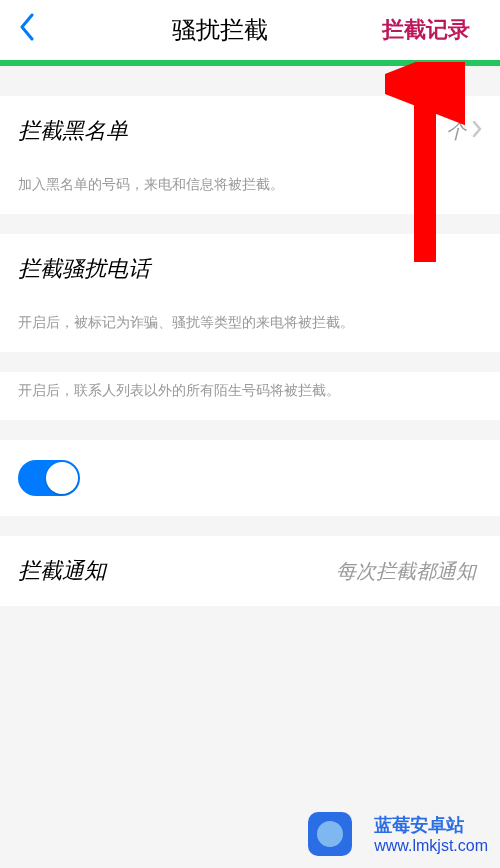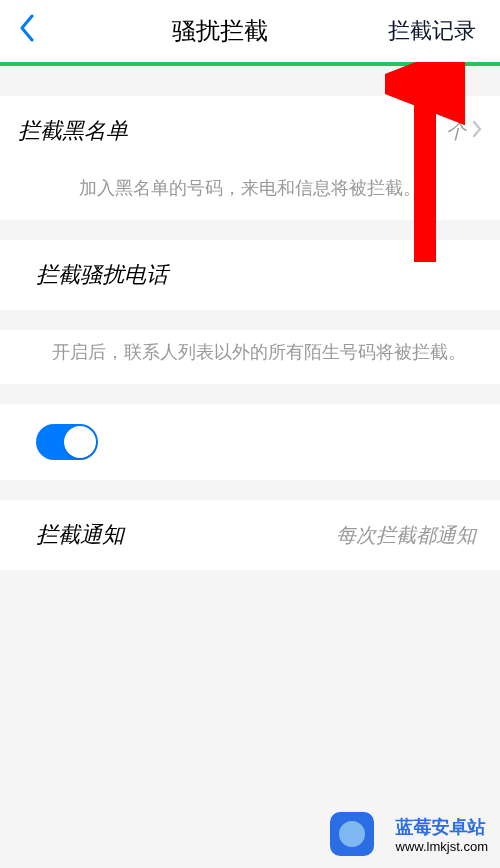--- a/index.html
+++ b/index.html
@@ -11,45 +11,46 @@
       position: relative;
       overflow: hidden;
     }
     .header {
       height: 66px;
       background: #fff;
       display: flex;
       align-items: center;
       justify-content: space-between;
       padding: 0 18px;
-      border-bottom: 4px solid #22c55e;
+      border-bottom: 6px solid #22c55e;
     }
     .back-arrow {
       color: #007aff;
       font-size: 28px;
       width: 40px;
     }
     .header-title {
       font-size: 24px;
       color: #000;
       font-weight: 500;
       flex: 1;
       text-align: center;
     }
     .header-right {
-      color: #0f172a;
+      color: #be185d;
       font-size: 22px;
-      text-align: center;
+      text-align: left;
       min-width: 100px;
+      font-weight: bold;
     }
     .group {
       background: #fff;
       margin-top: 30px;
     }
-    .group.mt20 { margin-top: 20px; padding-left: 18px; }
+    .group.mt20 { margin-top: 20px; }
     .row {
       display: flex;
       align-items: center;
       justify-content: space-between;
       padding: 20px 18px;
       min-height: 68px;
       font-style: italic;
     }
     .row-title {
       font-size: 22px;
@@ -63,24 +64,23 @@
       font-size: 20px;
       color: #999;
       margin-right: 6px;
     }
     .chevron {
       color: #c7c7cc;
       font-size: 22px;
     }
     .desc {
       padding: 10px 18px 20px 18px;
-      font-size: 18px;
+      font-size: 14px;
       color: #999;
       background: #fff;
-      text-align: center;
     }
     .switch {
       width: 62px;
       height: 36px;
       border-radius: 18px;
       position: relative;
       transition: background .2s;
     }
     .switch.off { background: #d0d0d0; }
     .switch.on { background: #007aff; }
@@ -122,21 +122,21 @@
     .wm-logo::before {
       content: "";
       width: 26px;
       height: 26px;
       border-radius: 50%;
       background: #7fb8f0;
       position: relative;
     }
     .wm-text { display: flex; flex-direction: column; }
     .wm-line1 { color: #2b6de5; font-size: 18px; font-weight: 600; }
-    .wm-line2 { color: #000000; font-size: 13px; }
+    .wm-line2 { color: #1d4ed8; font-size: 16px; }
   </style>
 </head>
 <body>
 
 <div class="header">
   <div class="back-arrow">
     <svg width="16" height="28" viewBox="0 0 16 28">
         <path d="M14 2 L4 14 L14 26" stroke="#007aff" stroke-width="3" fill="none" stroke-linecap="round" stroke-linejoin="round"></path>
       </svg>
   </div>
@@ -156,20 +156,21 @@
       </span>
     </div>
   </div>
   <div class="desc">加入黑名单的号码，来电和信息将被拦截。</div>
 </div>
 
 <div class="group mt20">
   <div class="row">
     <div class="row-title">拦截骚扰电话</div>
   </div>
+  <div class="desc">开启后，被标记为诈骗、骚扰等类型的来电将被拦截。</div>
 </div>
 
 <div class="group mt20">
   <div class="desc">开启后，联系人列表以外的所有陌生号码将被拦截。</div>
 </div>
 
 <div class="group mt20">
   <div class="row">
     <div class="switch on">
         <div class="knob"></div>

